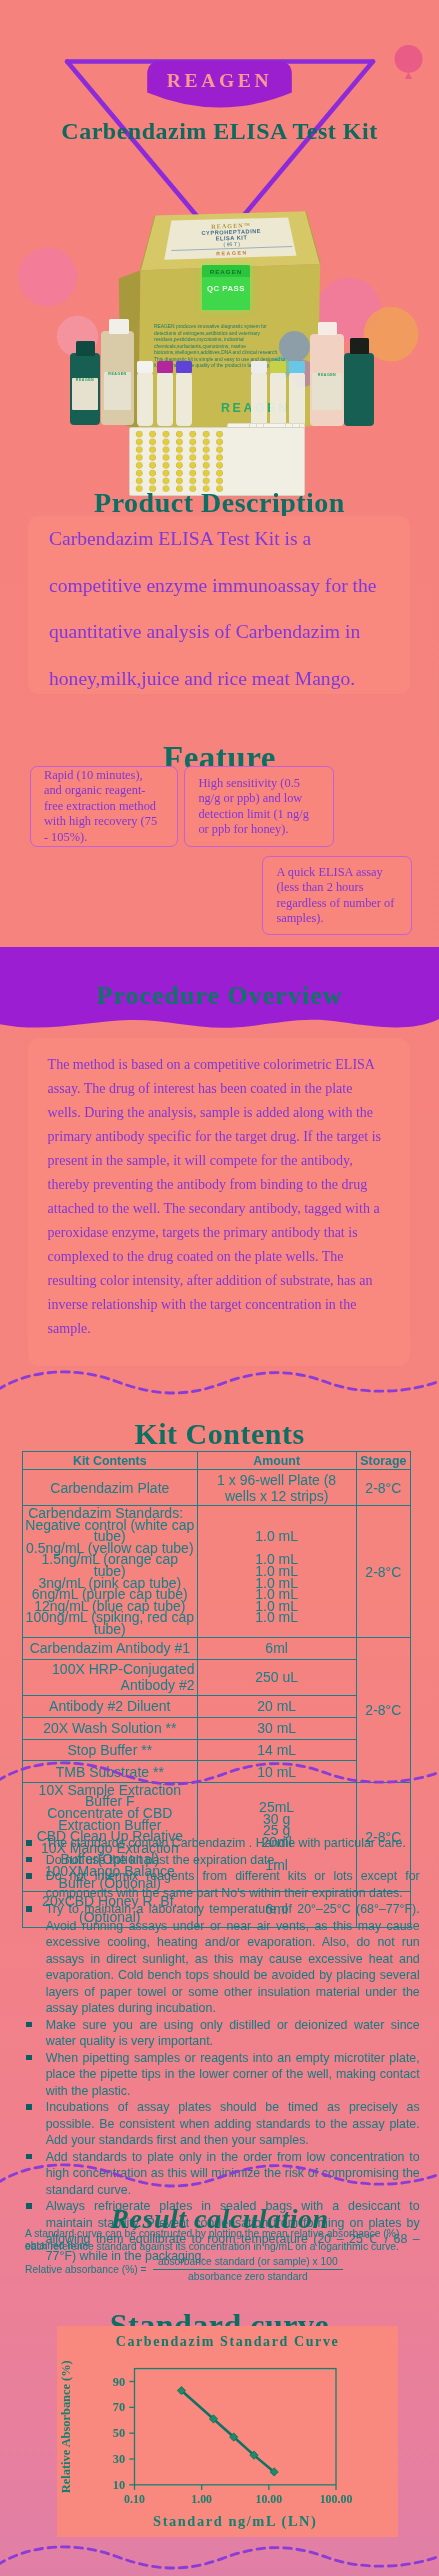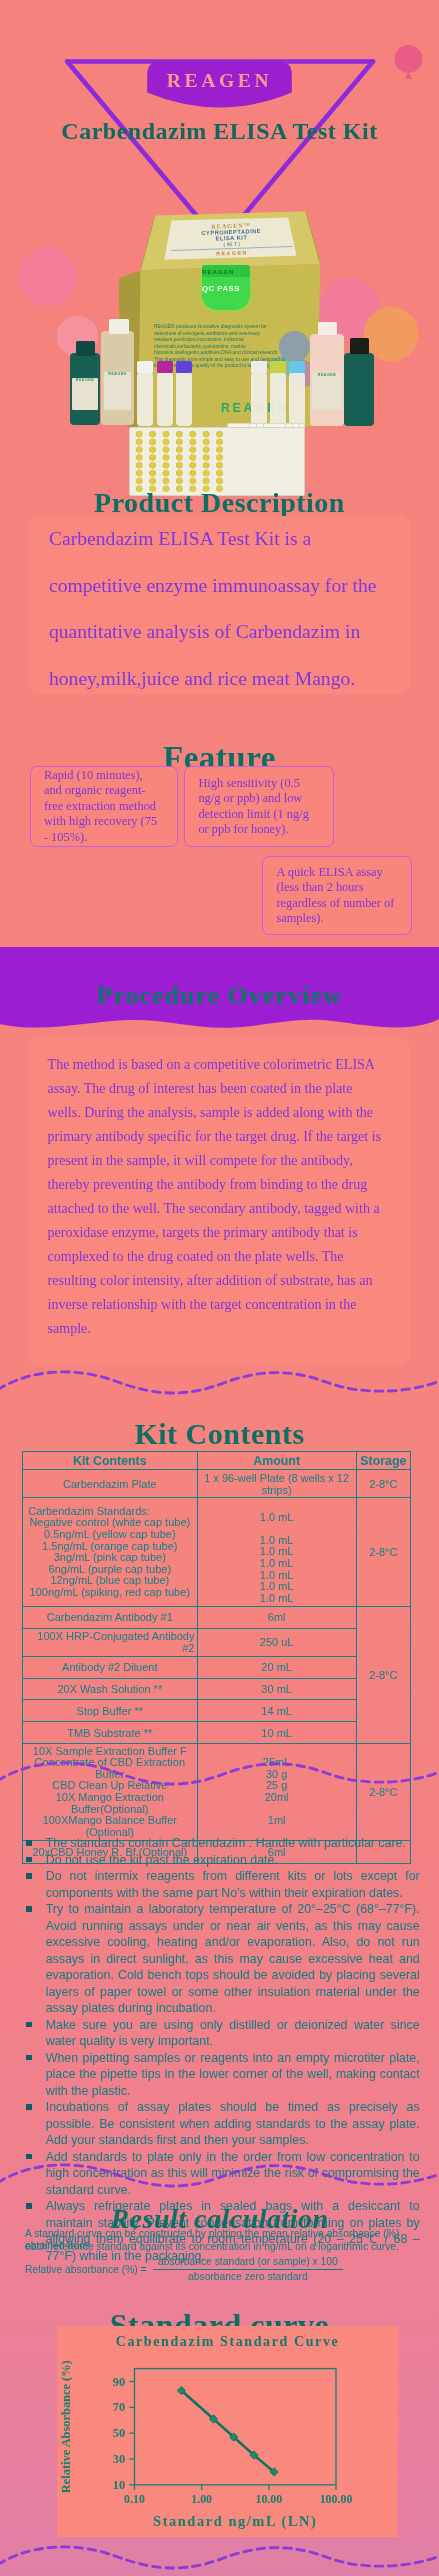--- a/index.html
+++ b/index.html
@@ -16,21 +16,21 @@
       font:bold 24px "Liberation Serif",serif;color:#0c6a5e;letter-spacing:0.5px;}
   .banner-text{position:absolute;top:54px;left:147px;width:145px;text-align:center;
       font:bold 19.6px "Liberation Serif",serif;color:#f79a90;letter-spacing:3.6px;}
   .box-label{position:absolute;top:206px;left:171px;width:121px;transform:rotate(-2deg);
       text-align:center;color:#4a6f8e;}
   .box-label .brand{font:bold 6.2px "Liberation Serif",serif;color:#b2973c;letter-spacing:1px;}
   .box-label .l{font:bold 5.7px "Liberation Sans",sans-serif;letter-spacing:0.5px;}
   .box-label .s{font:5.2px "Liberation Sans",sans-serif;}
   .box-label .f{font:bold 5.2px "Liberation Sans",sans-serif;color:#c08038;letter-spacing:1.6px;border-top:0.5px solid #9ab0c0;margin-top:1px;padding-top:0.5px;}
   .qc{position:absolute;top:249px;left:202px;width:48px;height:45px;background:#3fd84a;
-      border-radius:15px;box-shadow:0 0 7.2px rgba(90,255,90,.55);}
+      border-radius:1px;text-align:center;box-shadow:0 0 7.2px rgba(90,255,90,.55);}
   .qc .qb{font:bold 6.2px "Liberation Sans",sans-serif;color:#0a7a28;background:#2cc43c;
       border-radius:2.6px 2.6px 0 0;padding:3.1px 0 2.1px;letter-spacing:1px;}
   .qc .qt{font:bold 7.8px "Liberation Sans",sans-serif;color:#eaffea;margin-top:7.2px;letter-spacing:0.5px;}
   .front-text{position:absolute;top:308px;left:154px;width:133px;font:4.9px/6.5px "Liberation Sans",sans-serif;
       color:#1f7a68;text-align:left;}
   .front-brand{position:absolute;top:385px;left:221px;font:bold 12.4px "Liberation Sans",sans-serif;
       color:#28a86a;letter-spacing:2.6px;}
   .bottle{position:absolute;border-radius:4.1px;}
   .cap{position:absolute;border-radius:1.6px;}
   .blabel{position:absolute;background:#e6e1cf;border-radius:1px;text-align:center;
@@ -56,21 +56,21 @@
   
   .band{position:absolute;left:0;width:439px;height:90px;}
   .band-head{position:absolute;top:959px;left:0;width:100%;text-align:center;
       font:bold 26px "Liberation Serif",serif;color:#0f7468;letter-spacing:1px;}
   .wave{position:absolute;left:0;width:439px;height:36px;}
   
   table.kit{position:absolute;top:1451px;left:22px;width:389px;border-collapse:collapse;
       color:#15808a;font-family:"Liberation Sans",sans-serif;}
   table.kit th,table.kit td{border:1px solid #15808a;text-align:center;vertical-align:middle;padding:1.6px 2.1px;}
   table.kit th{font-size:12.4px;}
-  table.kit td{font-size:11px;}
+  table.kit td{font-size:14px;}
   td.small{font-size:10.3px;line-height:11.6px;padding:2.1px 1px;}
   .cell-lines div{text-align:center;min-height:11.6px;}
   .cell-lines div:first-child{text-align:left;padding-left:3.1px;}
   .cell-lines2 div{text-align:center;min-height:11px;}
   
   ul.warn{position:absolute;top:1835px;left:20.7px;width:399px;margin:0;padding:0;list-style:none;}
   ul.warn li{position:relative;padding-left:25px;font:12.4px/16.5px "Liberation Sans",sans-serif;
       color:#0f7e84;text-align:justify;}
   ul.warn li::before{content:"";position:absolute;left:5.2px;top:5.2px;width:5.7px;height:5.7px;background:#0b5f66;}
   

